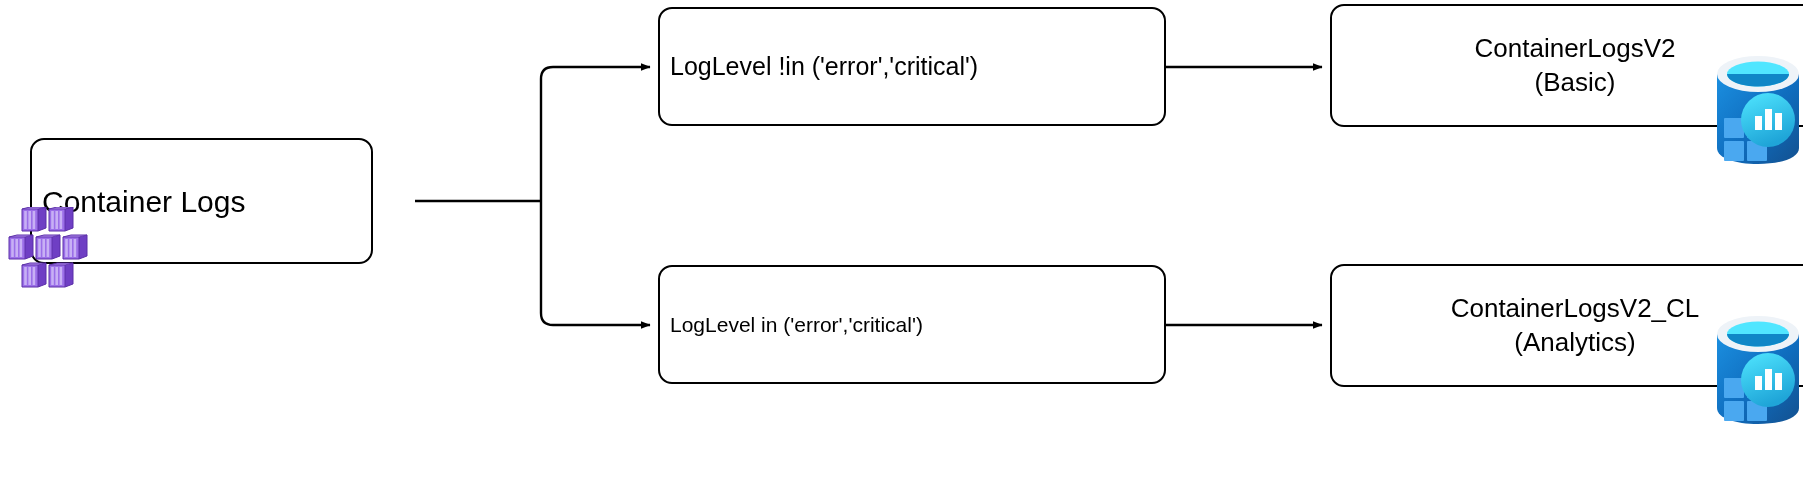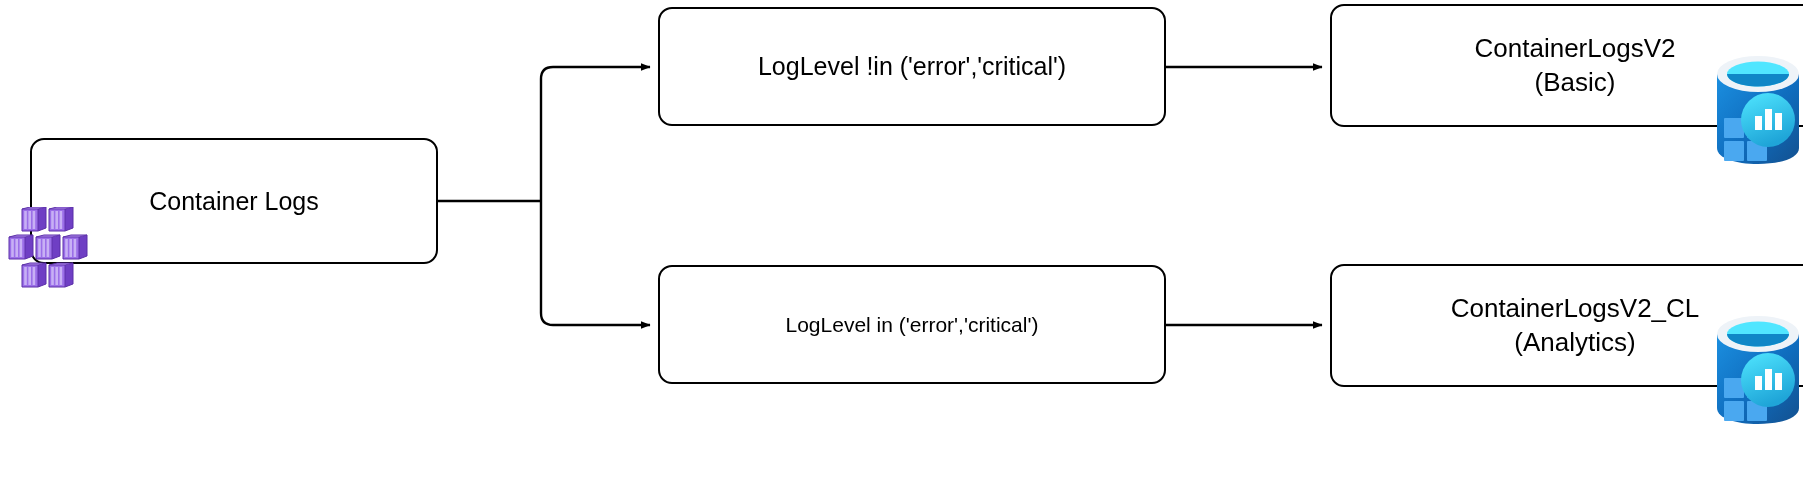--- a/index.html
+++ b/index.html
@@ -27,39 +27,38 @@
     height: 487px;
   }
   .node {
     position: absolute;
     box-sizing: border-box;
     border: 2.2px solid #000000;
     border-radius: 14px;
     background: #ffffff;
     display: flex;
     align-items: center;
-    justify-content: center;
     text-align: center;
     color: #000000;
     line-height: 1.30;
     white-space: pre-line;
     z-index: 3;
   }
   .node-label {
     display: block;
     padding: 0 10px;
   }
 
   
   #node-container-logs {
     left: 30px;
     top: 138px;
-    width: 408px;
+    width: 343px;
     height: 126px;
-    font-size: 25px;
+    font-size: 30px;
   }
 
   
   #node-filter-basic {
     left: 658px;
     top: 7px;
     width: 508px;
     height: 119px;
     font-size: 25px;
   }

